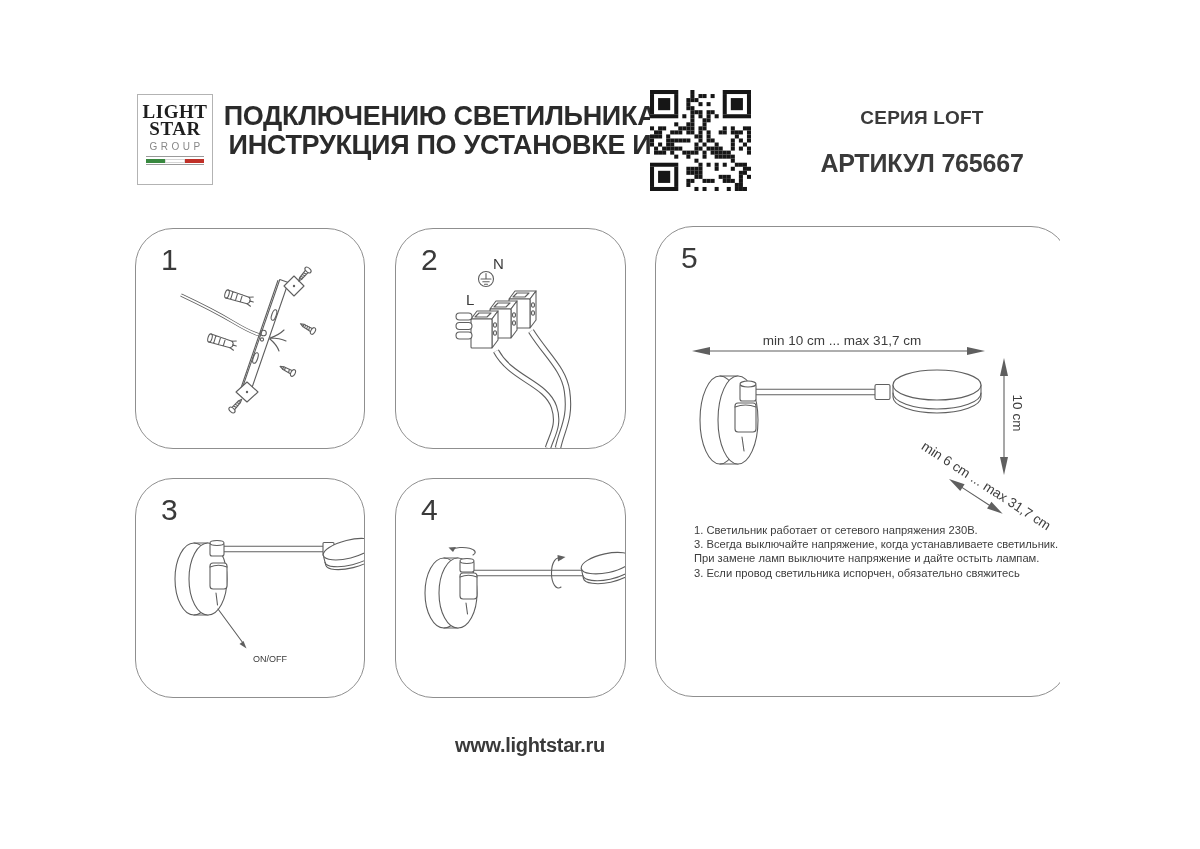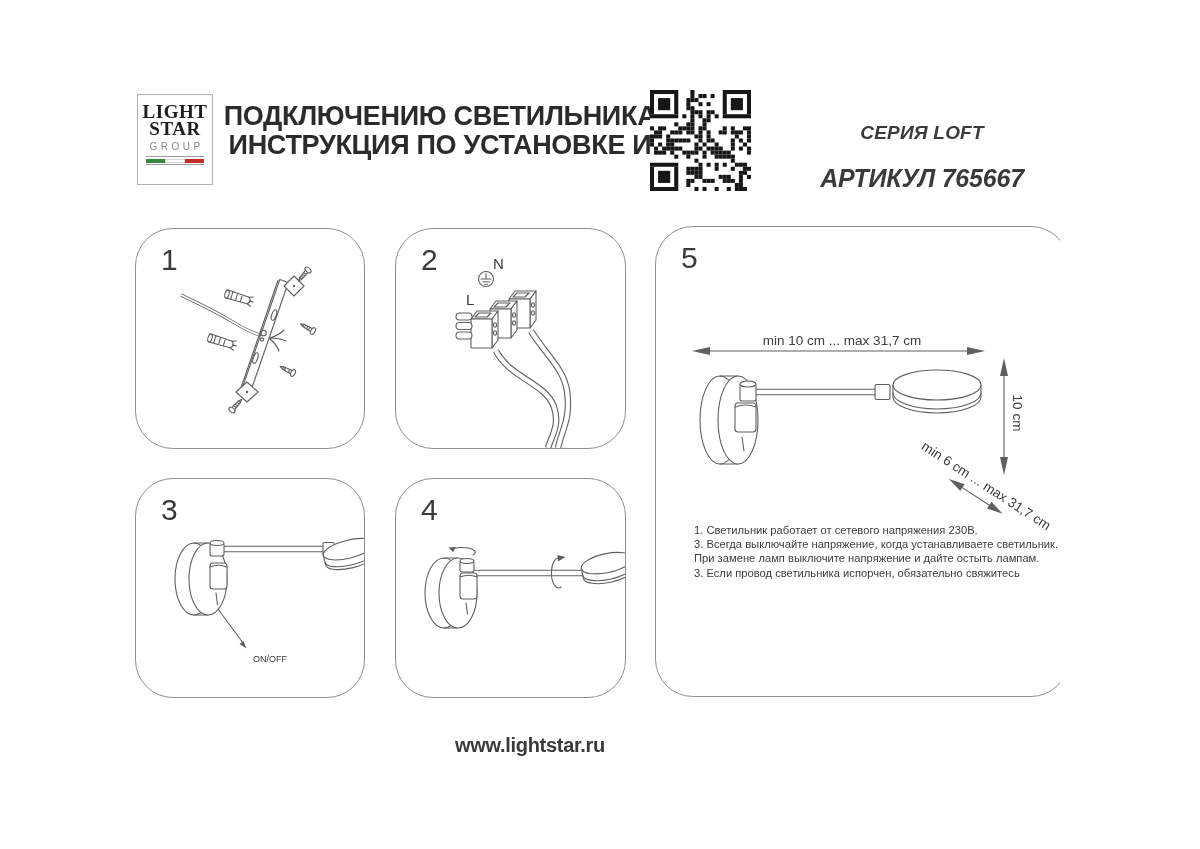--- a/index.html
+++ b/index.html
@@ -19,21 +19,21 @@
   .flag-band span{flex:1;}
   .fg{background:#38883f;}
   .fw{background:#fff;box-shadow:inset 0 0 0 .7px #c9c9c9;}
   .fr{background:#c03028;}
 
   .title{position:absolute;left:180px;top:102px;width:520px;text-align:center;
          font-weight:bold;font-size:27px;line-height:29px;color:#2b2b2b;letter-spacing:-.3px;}
 
   .qr{position:absolute;left:650px;top:90px;width:101px;height:101px;background:#fff;}
 
-  .series{position:absolute;left:770px;top:122px;width:304px;text-align:center;color:#3a3a3a;font-style:italic;}
+  .series{position:absolute;left:770px;top:107px;width:304px;text-align:center;color:#3a3a3a;}
   .series-name{font-size:19px;font-weight:bold;letter-spacing:.2px;}
   .article{font-size:25px;font-weight:bold;margin-top:20px;letter-spacing:-.2px;}
 
   
   .panel{position:absolute;border:1px solid #8f8f8f;border-radius:38px;background:#fff;
          box-sizing:border-box;overflow:hidden;}
   #p1{left:135px;top:228px;width:230px;height:221px;}
   #p2{left:395px;top:228px;width:231px;height:221px;}
   #p3{left:135px;top:478px;width:230px;height:220px;}
   #p4{left:395px;top:478px;width:231px;height:220px;}

